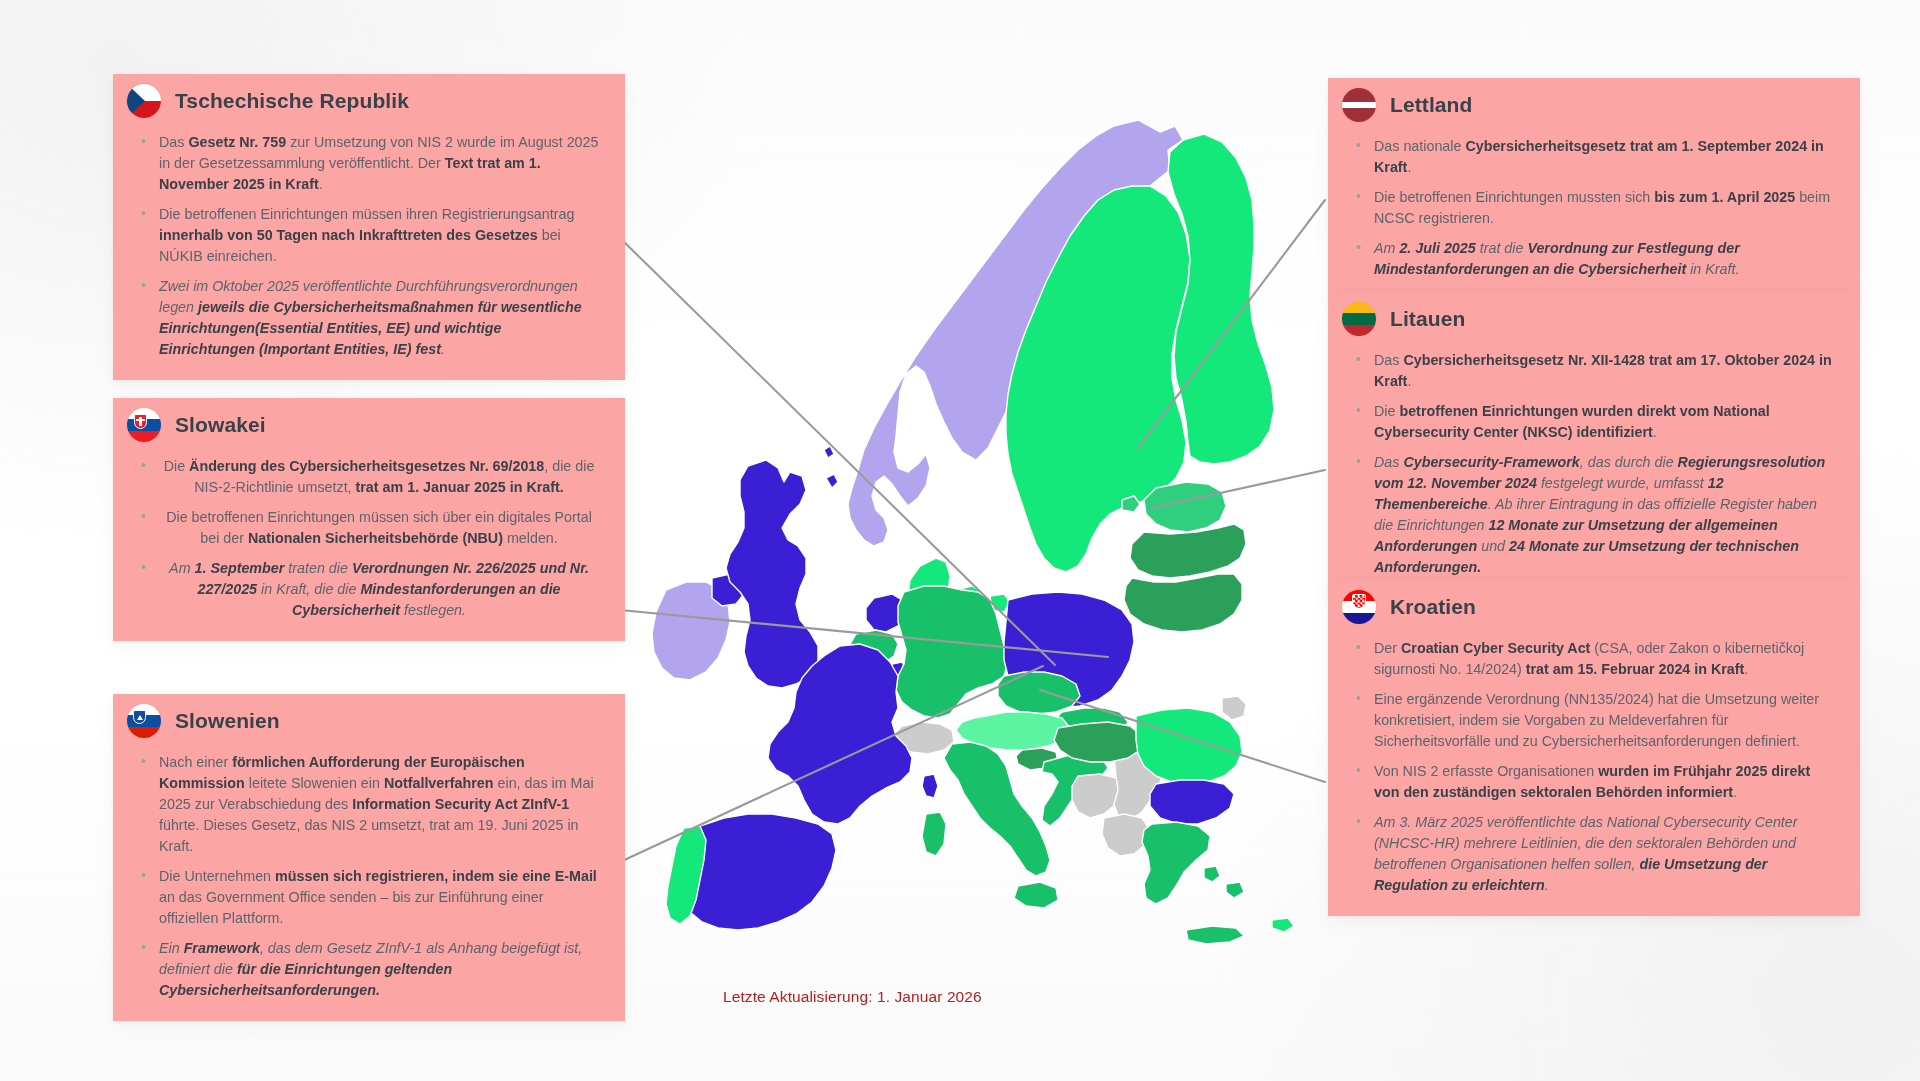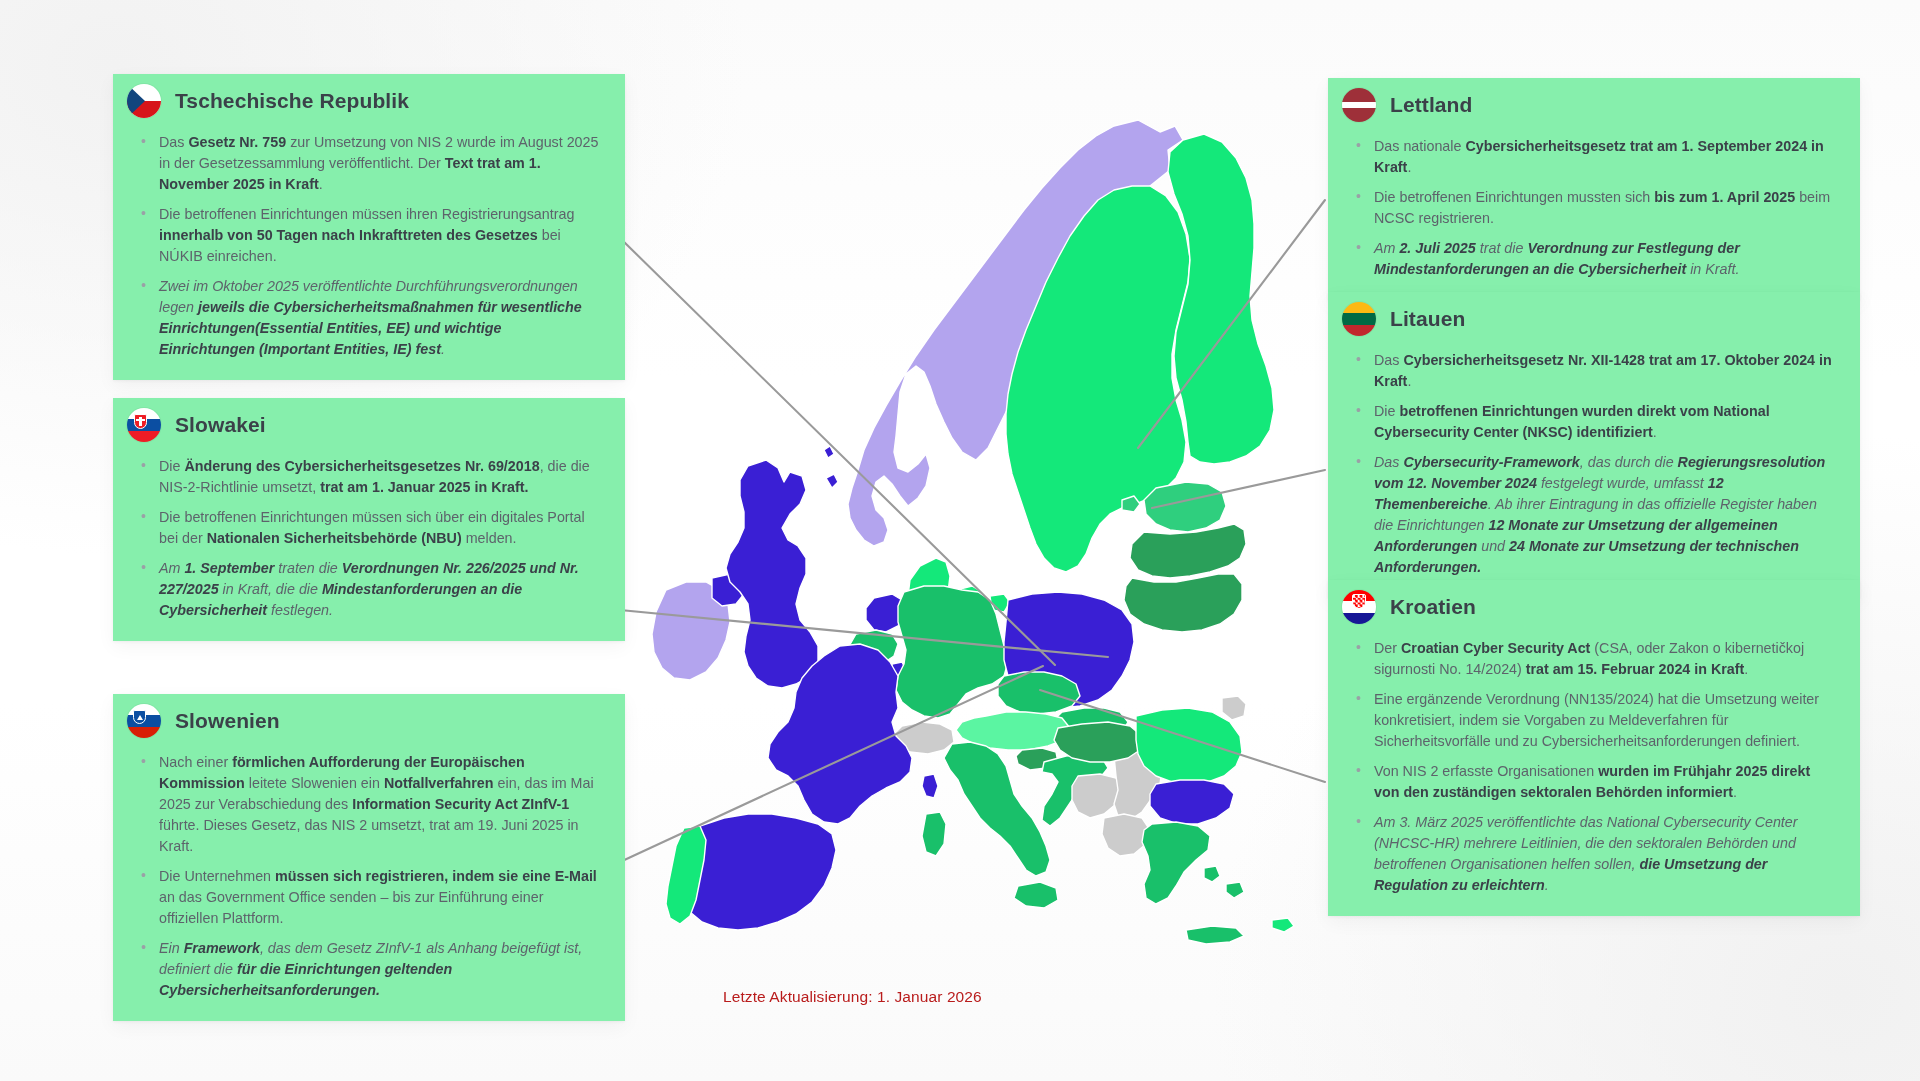--- a/index.html
+++ b/index.html
@@ -21,21 +21,21 @@
       linear-gradient(180deg,#fbfbfb 0%, #ffffff 35%, #ffffff 65%, #fafafa 100%);
     pointer-events: none;
   }
 
   #map-layer { position:absolute; inset:0; }
   #connector-layer { position:absolute; inset:0; }
 
   
   .card {
     position: absolute;
-    background: #86efac;
+    background: #fca5a5;
     box-shadow: 0 1px 3px rgba(0,0,0,0.05), 0 6px 18px rgba(0,0,0,0.045);
     padding: 0;
   }
   .card-head {
     display: flex;
     align-items: center;
     gap: 14px;
     padding: 10px 20px 4px 14px;
   }
   .flag {
@@ -70,21 +70,21 @@
     content: "•";
     position: absolute;
     left: 6px; top: -1px;
     color: #9aa0a6;
     font-size: 14px;
   }
   ul.bullets b { color: #3b4149; font-weight: 700; }
 
   
   #card-cz { left: 113px; top: 74px;  width: 512px; }
-  #card-sk { left: 113px; top: 398px; width: 512px; }
+  #card-sk { left: 113px; top: 398px; width: 512px; text-align: center; }
   #card-si { left: 113px; top: 694px; width: 512px; }
   #card-lv { left: 1328px; top: 78px;  width: 532px; }
   #card-lt { left: 1328px; top: 292px; width: 532px; }
   #card-hr { left: 1328px; top: 580px; width: 532px; }
 
   .footer-note {
     position: absolute;
     left: 723px; top: 988px;
     font-size: 15.5px;
     color: #b91c1c;

